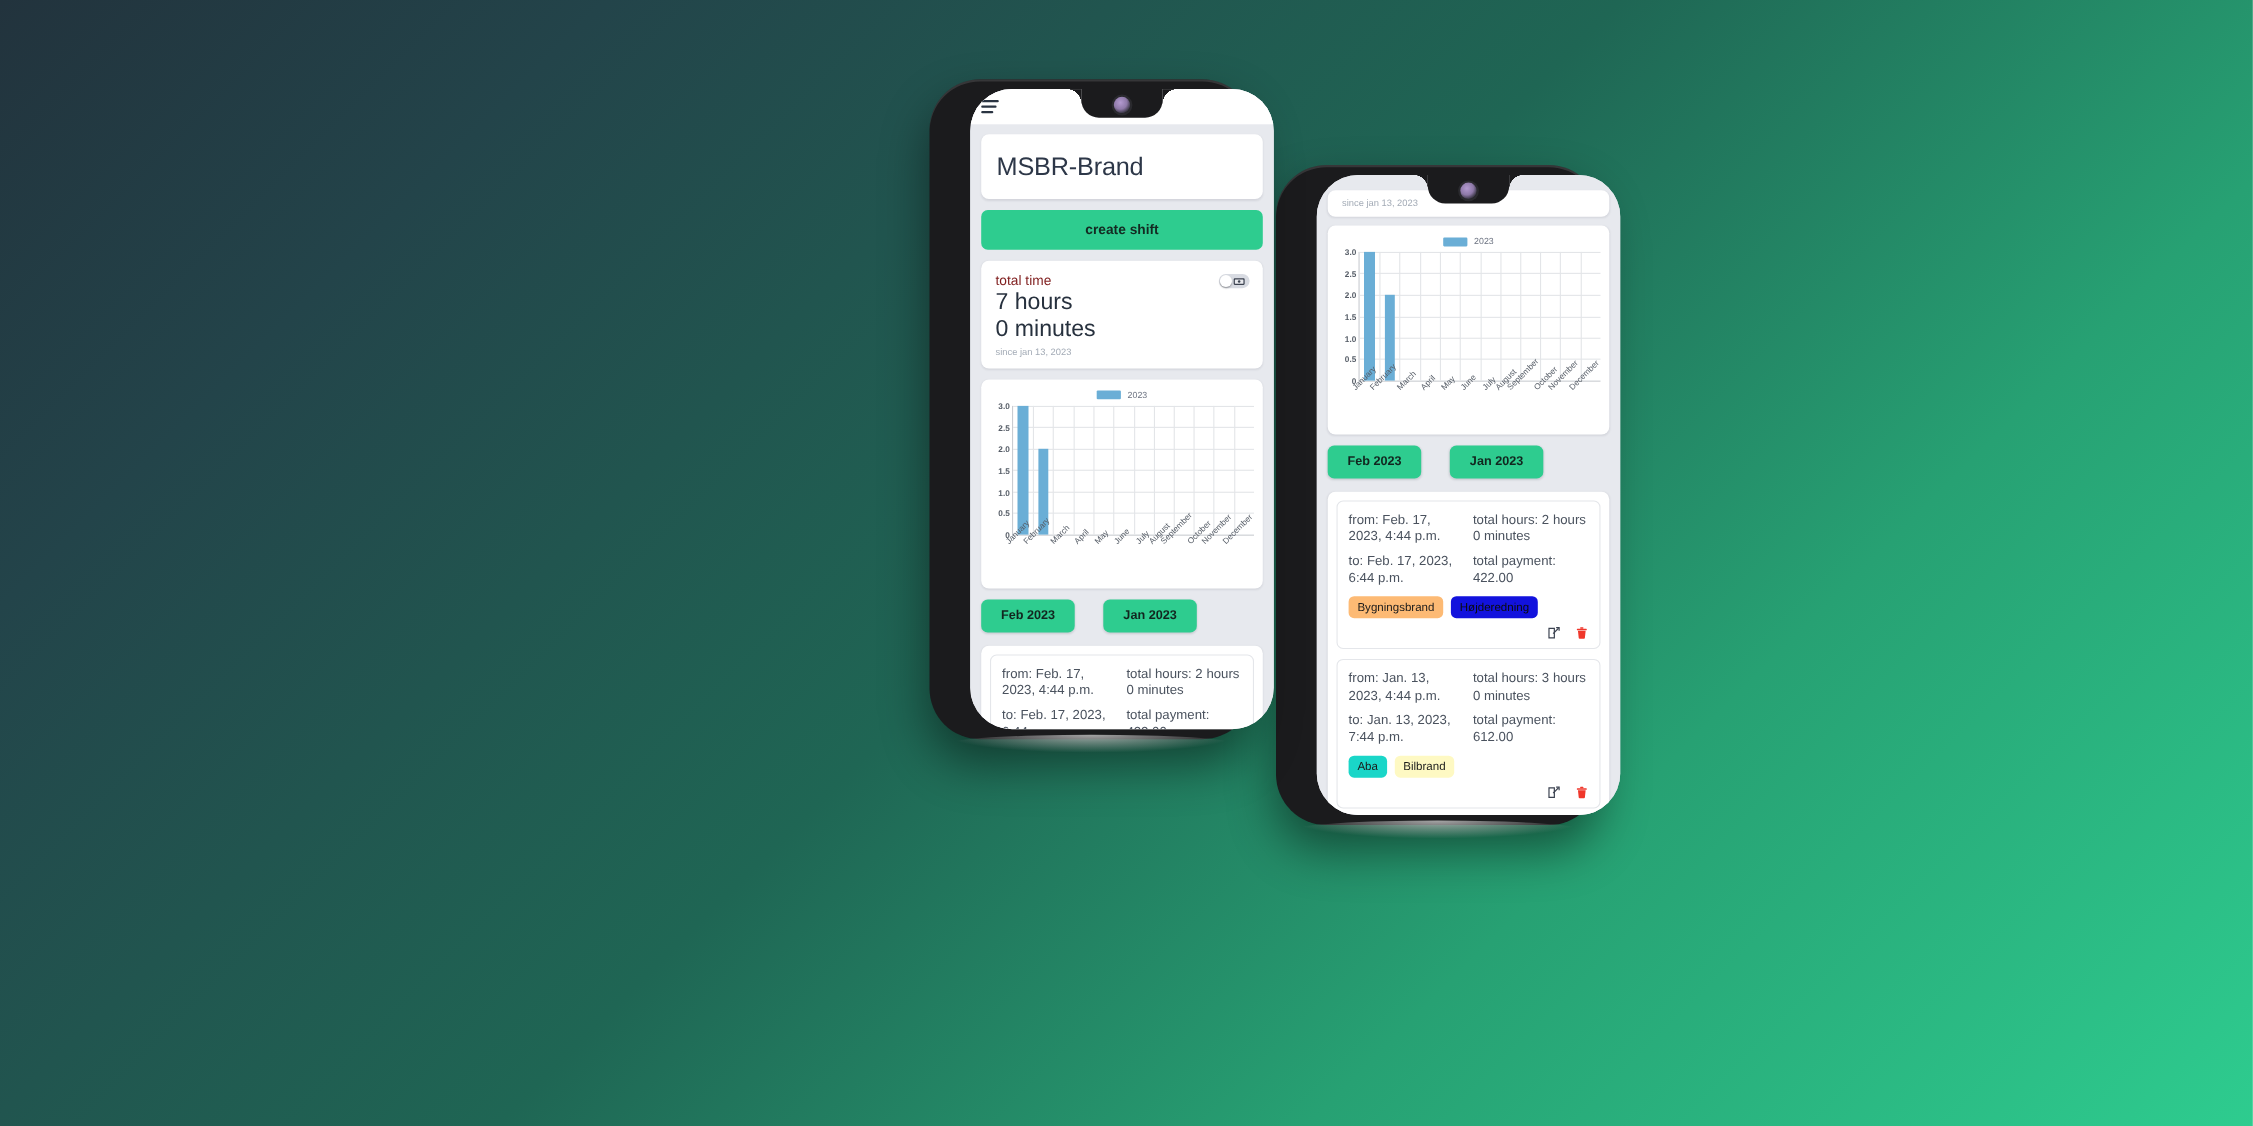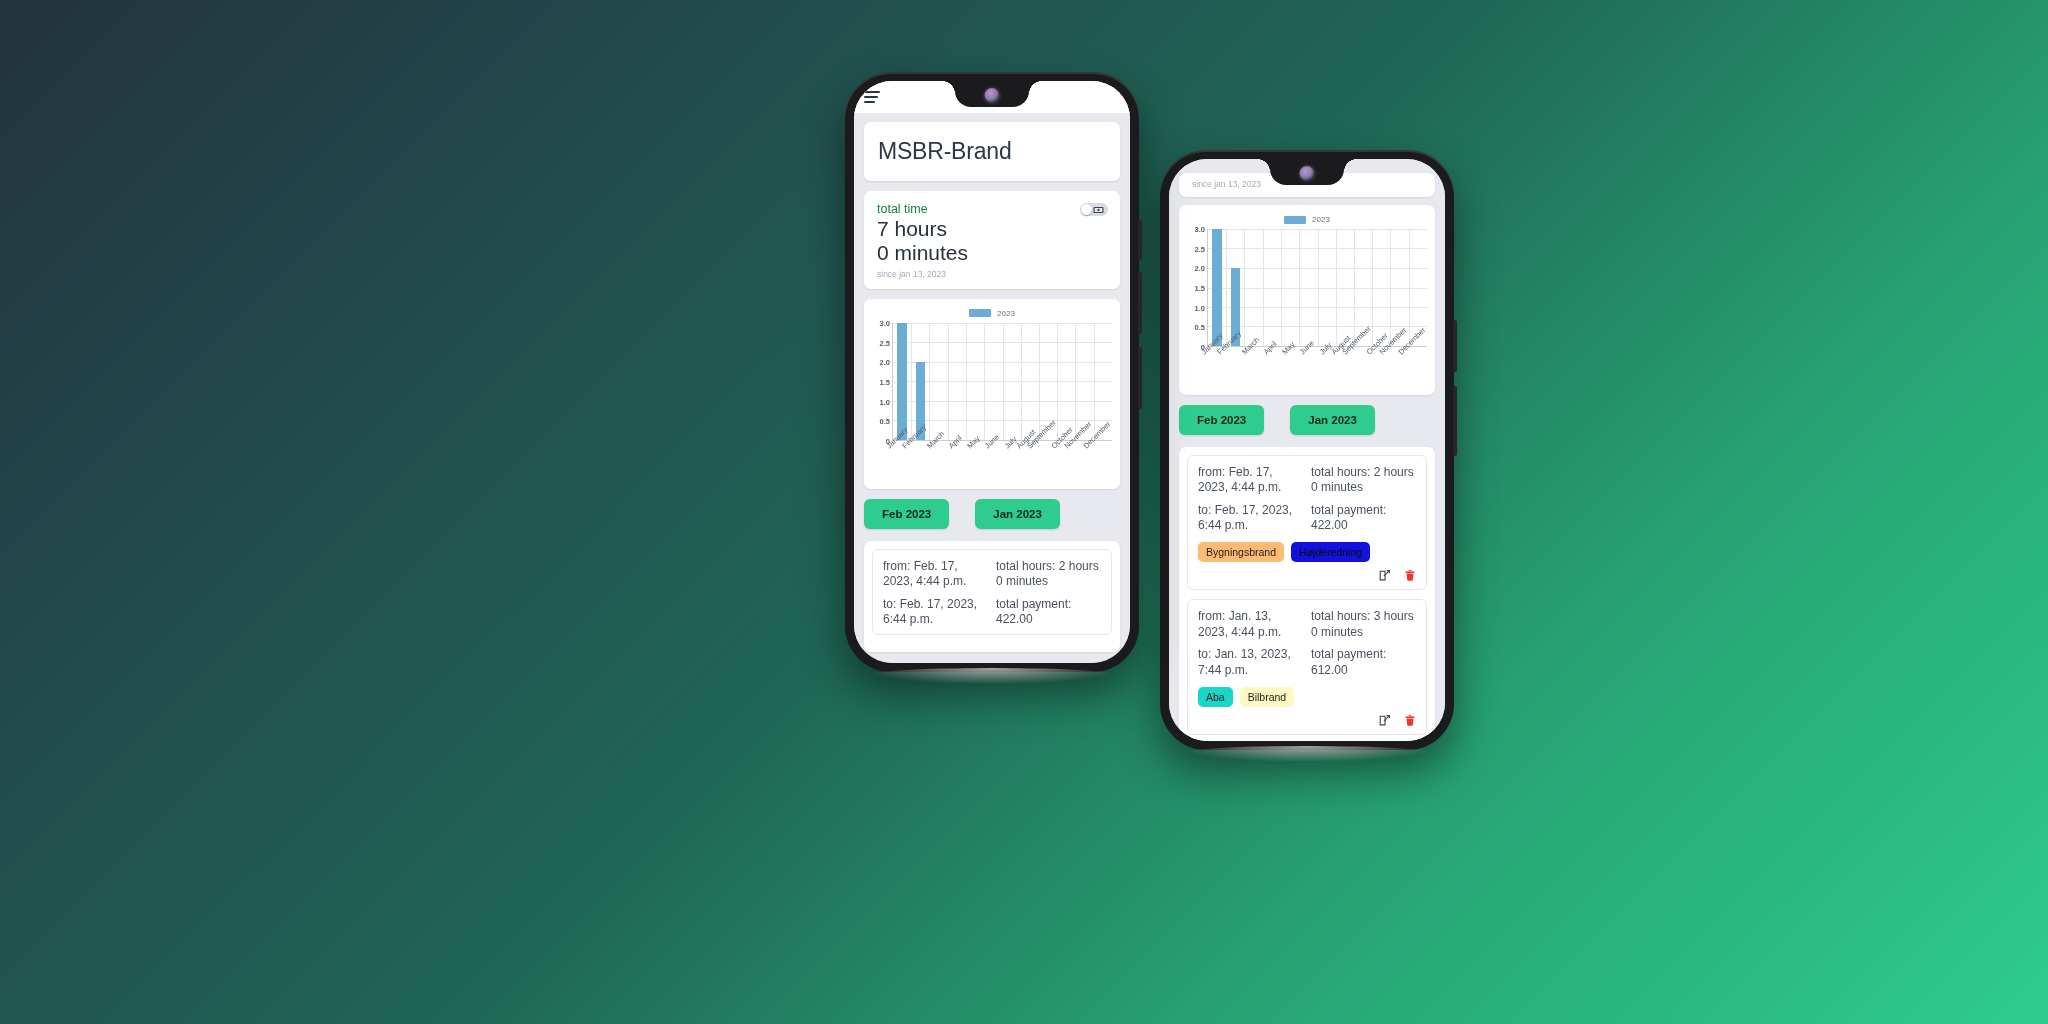--- a/index.html
+++ b/index.html
@@ -18,21 +18,21 @@
     padding: 9px;
     box-shadow: 0 22px 44px rgba(0,0,0,.45), 0 2px 0 rgba(255,255,255,.12) inset;
   }
   .phone::after{
     content:""; position:absolute; left:6%; right:6%; bottom:-12px; height:16px;
     background: radial-gradient(ellipse at 50% 0%, rgba(190,190,190,.85), rgba(190,190,190,0) 72%);
     border-radius:50%; pointer-events:none;
   }
   .bezel {
     position: relative; width: 100%; height: 100%;
-    background: #e7e9ee; border-radius: 38px; overflow: hidden;
+    background: #e7e9ee; border-radius: 38px; overflow: hidden; margin-left: 28px;
   }
   .notch {
     position: absolute; top: 0; left: 50%; transform: translateX(-50%);
     width: 74px; height: 26px; background: #1b1b1d;
     border-bottom-left-radius: 16px; border-bottom-right-radius: 16px;
     z-index: 9;
   }
   .notch::before{
     content:""; position:absolute; left:-13px; top:0; width:13px; height:13px;
     background: radial-gradient(circle at 0% 100%, rgba(0,0,0,0) 70%, #1b1b1d 71%);
@@ -78,21 +78,21 @@
   .title-card .title { font-size: 23px; color:#2d3748; letter-spacing:-.2px; }
 
   .btn-primary {
     display:block; width:100%; background:#2ecc8f; color:#142a22;
     border:none; border-radius:6px; padding:11px 0; font-size:12.5px;
     font-weight:bold; cursor:pointer; margin-bottom:10px;
     font-family:"Liberation Sans", sans-serif;
   }
 
   .total-card { padding: 11px 13px 10px 13px; position:relative; }
-  .total-label { font-size:12.5px; color:#15803d; }
+  .total-label { font-size:12.5px; color:#7f1d1d; }
   .total-big { font-size:21px; color:#27313e; line-height:1.07; margin-top:2px; }
   .total-since { font-size:8.5px; color:#a3abb6; margin-top:4px; }
   .toggle {
     position:absolute; right:12px; top:12px; width:28px; height:13px;
     border-radius:8px; background:#d8dbe2; display:flex; align-items:center; cursor:pointer;
   }
   .toggle .knob { width:11px; height:11px; border-radius:50%; background:#fff; margin-left:1px;
     box-shadow:0 1px 1.5px rgba(0,0,0,.3); }
   .toggle .money { position:absolute; right:3px; top:2.5px; width:12px; height:8px; }
 
@@ -361,20 +361,21 @@
             <i></i>
           </span>
       </div>
 
       <div class="scroll">
 
         <div class="card title-card">
           <div class="title">MSBR-Brand</div>
         </div>
 
+        <button class="btn-primary">create shift</button>
 
         <div class="card total-card">
           <div class="total-label">total time</div>
           <div class="total-big">7 hours</div>
           <div class="total-big">0 minutes</div>
           <div class="total-since">since jan 13, 2023</div>
           <div class="toggle">
             <span class="knob"></span>
             <svg class="money" viewBox="0 0 24 16">
               <rect x="1" y="2" width="20" height="12" rx="2" fill="#3c4350"></rect>

